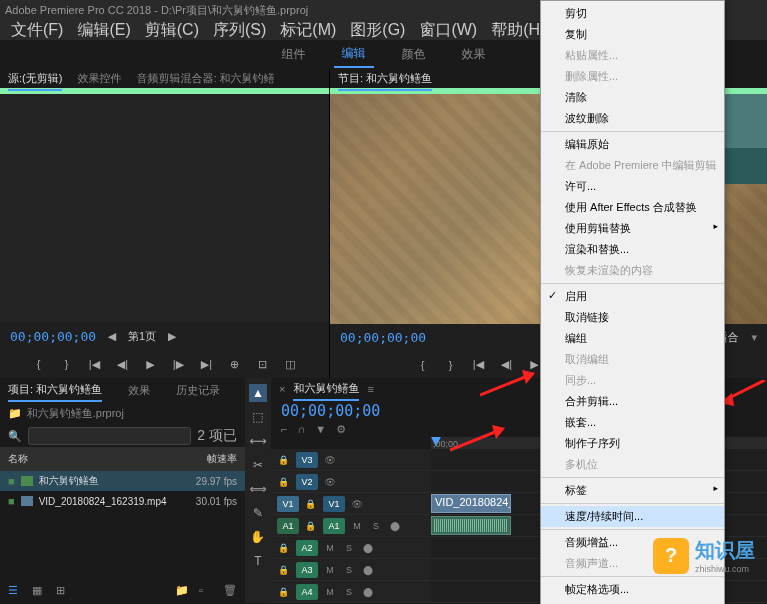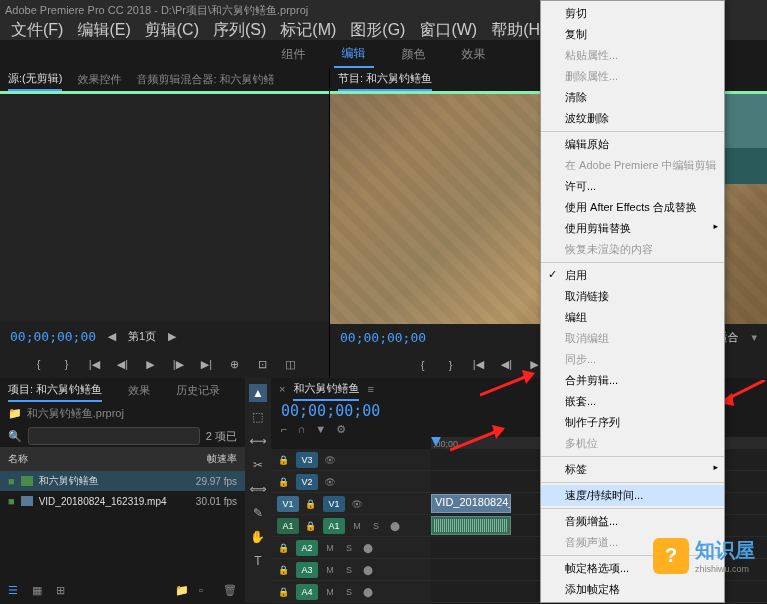--- a/index.html
+++ b/index.html
@@ -6,40 +6,40 @@
 body{background:#1a1a1a;color:#ccc;width:767px;height:604px;overflow:hidden;position:relative}
 .title-bar{height:20px;background:#2a2a2a;display:flex;align-items:center;padding:0 5px;color:#999;font-size:10px}
 .menu-bar{height:20px;background:#2a2a2a;display:flex;align-items:center;padding:0 5px;gap:2px}
 .menu-item{padding:2px 6px;color:#ccc;font-size:16px;cursor:pointer}
 .workspace-tabs{height:28px;background:#1a1a1a;display:flex;align-items:center;justify-content:center;gap:20px}
 .ws-tab{color:#888;font-size:12px;padding:4px 8px;cursor:pointer}
 .ws-tab.active{color:#4a9eff;border-bottom:2px solid #4a9eff}
 .panels-row{display:flex;height:310px}
 .panel-left{width:330px;background:#1a1a1a;border-right:1px solid #000;display:flex;flex-direction:column}
 .panel-right{flex:1;background:#1a1a1a;display:flex;flex-direction:column}
-.panel-tabs{height:26px;display:flex;align-items:center;padding:0 8px;gap:15px;border-bottom:3px solid #86efac}
+.panel-tabs{height:26px;display:flex;align-items:flex-start;padding:0 8px;gap:15px;border-bottom:6px solid #86efac}
 .panel-tab{color:#888;font-size:11px;cursor:pointer;padding:3px 0}
 .panel-tab.active{color:#ddd;border-bottom:2px solid #4a9eff}
 .panel-body{flex:1;background:#232323;position:relative}
 .preview-img{width:100%;height:230px;background:linear-gradient(135deg,#8b7355 0%,#a0845c 20%,#9b8560 40%,#b89968 60%,#8a6f4a 80%,#7d6340 100%);position:relative}
 .preview-img::before{content:"";position:absolute;inset:0;background:repeating-linear-gradient(45deg,transparent,transparent 8px,rgba(0,0,0,0.05) 8px,rgba(0,0,0,0.05) 16px)}
 .person-leg{position:absolute;right:0;top:0;width:50px;height:90px;background:linear-gradient(#4a7a7a 60%,#2a5a5a 60%)}
 .transport{height:28px;display:flex;align-items:center;padding:0 10px;gap:8px;background:#1f1f1f}
 .tc{color:#4a9eff;font-size:13px;font-family:monospace}
 .tc-small{color:#ccc;font-size:11px}
 .fit-sel{color:#ccc;font-size:11px;margin-left:auto;margin-right:5px}
 .transport-btns{height:28px;display:flex;align-items:center;justify-content:center;gap:12px;background:#1f1f1f}
 .t-btn{width:16px;height:16px;color:#aaa;display:flex;align-items:center;justify-content:center;cursor:pointer}
 .bottom-row{display:flex;height:225px}
 .project-panel{width:245px;background:#1a1a1a;display:flex;flex-direction:column}
 .proj-tabs{height:24px;display:flex;gap:26px;padding:0 8px;align-items:center}
 .proj-header{padding:4px 8px;color:#888;font-size:10px;display:flex;align-items:center;gap:5px}
 .search-row{padding:2px 8px;display:flex;align-items:center;gap:6px}
 .search-box{flex:1;height:18px;background:#2a2a2a;border:1px solid #444;border-radius:3px}
-.items-count{color:#aaa;font-size:11px}
+.items-count{color:#aaa;font-size:14px}
 .col-headers{display:flex;padding:2px 8px;background:#2f2f2f;height:24px;align-items:center}
 .col-h{color:#ccc;font-size:10px}
 .col-name{flex:1}
 .col-fr{width:55px;text-align:right}
 .proj-item{display:flex;align-items:center;padding:3px 8px;gap:6px;height:20px}
 .proj-item.sel{background:#2a4a5a}
 .item-icon{width:12px;height:10px;background:#4a8a4a}
 .item-icon.vid{background:#5a7a9a}
 .item-name{flex:1;color:#ddd;font-size:10px;overflow:hidden;text-overflow:ellipsis;white-space:nowrap}
 .item-fr{width:55px;color:#aaa;font-size:10px;text-align:right}
@@ -315,20 +315,21 @@
     <div class="cm-item disabled">粘贴属性...</div>
     <div class="cm-item disabled">删除属性...</div>
     <div class="cm-item">清除</div>
     <div class="cm-item">波纹删除</div>
     <div class="cm-sep"></div>
     <div class="cm-item">编辑原始</div>
     <div class="cm-item disabled">在 Adobe Premiere 中编辑剪辑</div>
     <div class="cm-item">许可...</div>
     <div class="cm-item">使用 After Effects 合成替换</div>
     <div class="cm-item sub">使用剪辑替换</div>
+    <div class="cm-item">渲染和替换...</div>
     <div class="cm-item disabled">恢复未渲染的内容</div>
     <div class="cm-sep"></div>
     <div class="cm-item checked">启用</div>
     <div class="cm-item">取消链接</div>
     <div class="cm-item">编组</div>
     <div class="cm-item disabled">取消编组</div>
     <div class="cm-item disabled">同步...</div>
     <div class="cm-item">合并剪辑...</div>
     <div class="cm-item">嵌套...</div>
     <div class="cm-item">制作子序列</div>

